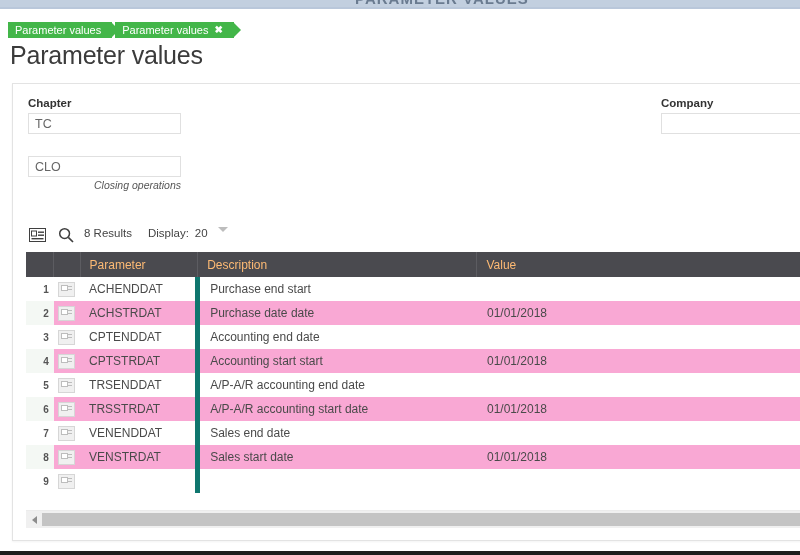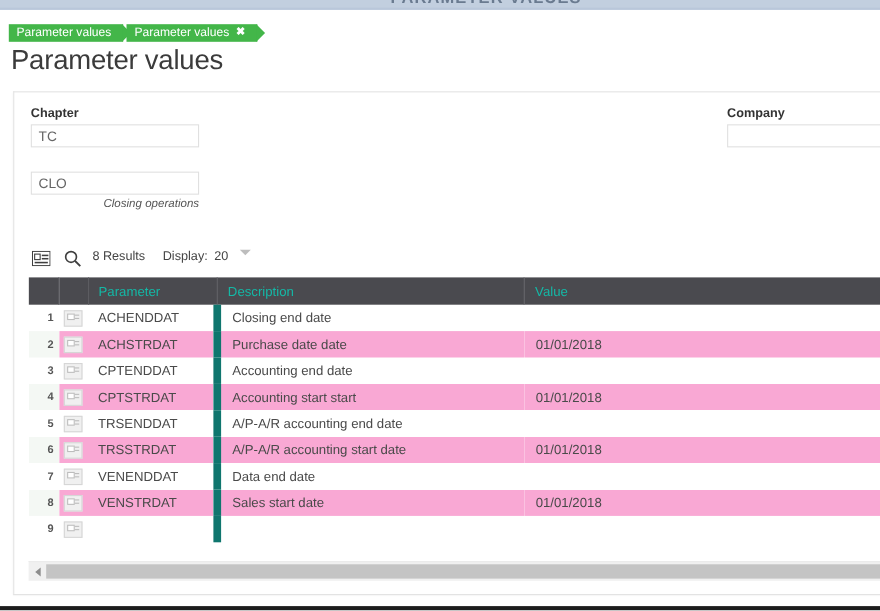--- a/index.html
+++ b/index.html
@@ -193,21 +193,21 @@
     overflow: hidden;
   }
   table.grid {
     border-collapse: collapse;
     width: 860px;
     table-layout: fixed;
     font-size: 12px;
   }
   table.grid thead th {
     background: #4a4a4f;
-    color: #14b8a6;
+    color: #fdba74;
     font-weight: normal;
     font-size: 12px;
     text-align: left;
     height: 25px;
     padding: 0 0 0 9px;
     border-right: 1px solid #5c5c61;
     white-space: nowrap;
   }
   table.grid thead th.c-num { width: 26px; padding: 0; border-right: 1px solid #5c5c61; }
   table.grid thead th.c-ico { width: 24px; padding: 0; border-right: 1px solid #5c5c61; }
@@ -236,21 +236,21 @@
     background: #ffffff;
   }
   table.grid tbody tr.even td.c-num { background: #f4f8f4; }
   table.grid tbody td.c-ico {
     width: 24px;
     padding: 0;
     text-align: center;
   }
   table.grid tbody td.c-par {
     width: 102px;
-    border-right: 7px solid #0f766e;
+    border-right: 5px solid #0f766e;
     padding-left: 9px;
   }
   table.grid tbody td.c-des { width: 256px; padding-left: 10px; }
   table.grid tbody td.c-val { width: 380px; padding-left: 10px; }
 
   .row-ico {
     display: inline-block;
     width: 15px; height: 13px;
     border: 1px solid #d6d6d6;
     background: #f0f0f0;
@@ -389,21 +389,21 @@
           <th class="c-par">Parameter</th>
           <th class="c-des">Description</th>
           <th class="c-val">Value</th>
         </tr>
       </thead>
       <tbody>
         <tr class="odd">
           <td class="c-num">1</td>
           <td class="c-ico"><span class="row-ico"></span></td>
           <td class="c-par">ACHENDDAT</td>
-          <td class="c-des">Closing end date</td>
+          <td class="c-des">Purchase end start</td>
           <td class="c-val"></td>
         </tr>
         <tr class="even">
           <td class="c-num">2</td>
           <td class="c-ico"><span class="row-ico"></span></td>
           <td class="c-par">ACHSTRDAT</td>
           <td class="c-des">Purchase date date</td>
           <td class="c-val">01/01/2018</td>
         </tr>
         <tr class="odd">
@@ -431,21 +431,21 @@
           <td class="c-num">6</td>
           <td class="c-ico"><span class="row-ico"></span></td>
           <td class="c-par">TRSSTRDAT</td>
           <td class="c-des">A/P-A/R accounting start date</td>
           <td class="c-val">01/01/2018</td>
         </tr>
         <tr class="odd">
           <td class="c-num">7</td>
           <td class="c-ico"><span class="row-ico"></span></td>
           <td class="c-par">VENENDDAT</td>
-          <td class="c-des">Data end date</td>
+          <td class="c-des">Sales end date</td>
           <td class="c-val"></td>
         </tr>
         <tr class="even">
           <td class="c-num">8</td>
           <td class="c-ico"><span class="row-ico"></span></td>
           <td class="c-par">VENSTRDAT</td>
           <td class="c-des">Sales start date</td>
           <td class="c-val">01/01/2018</td>
         </tr>
         <tr class="odd">

